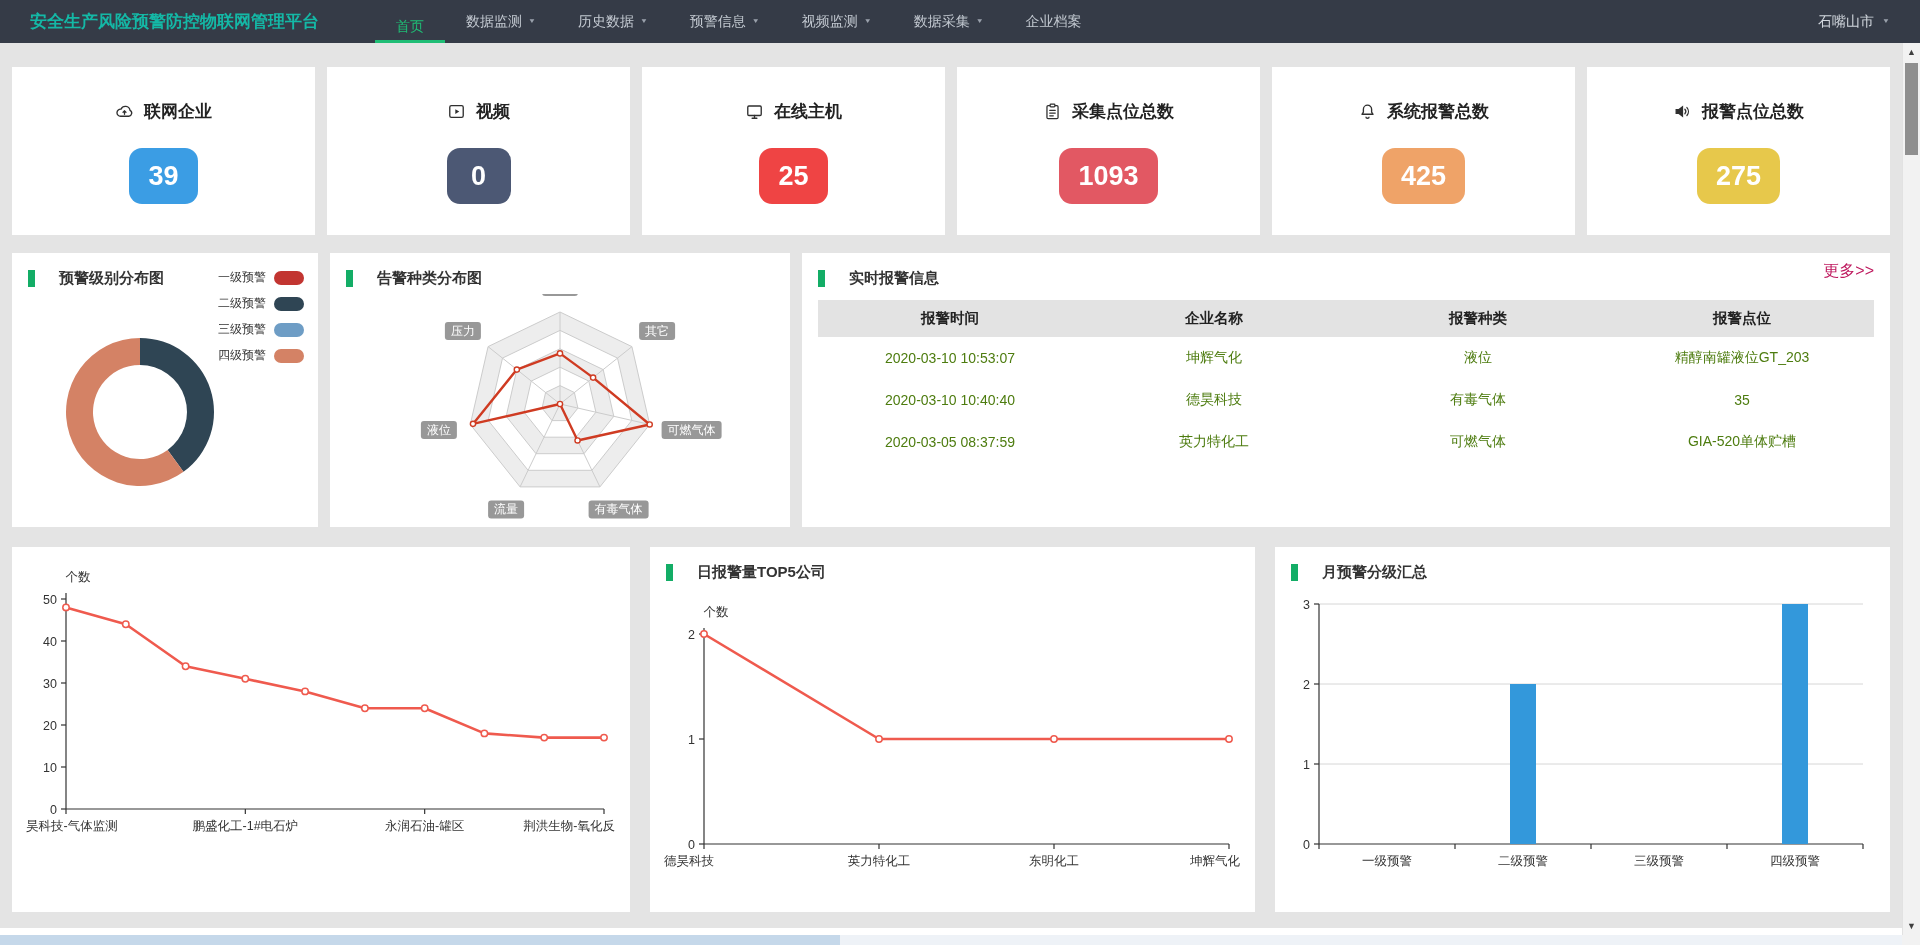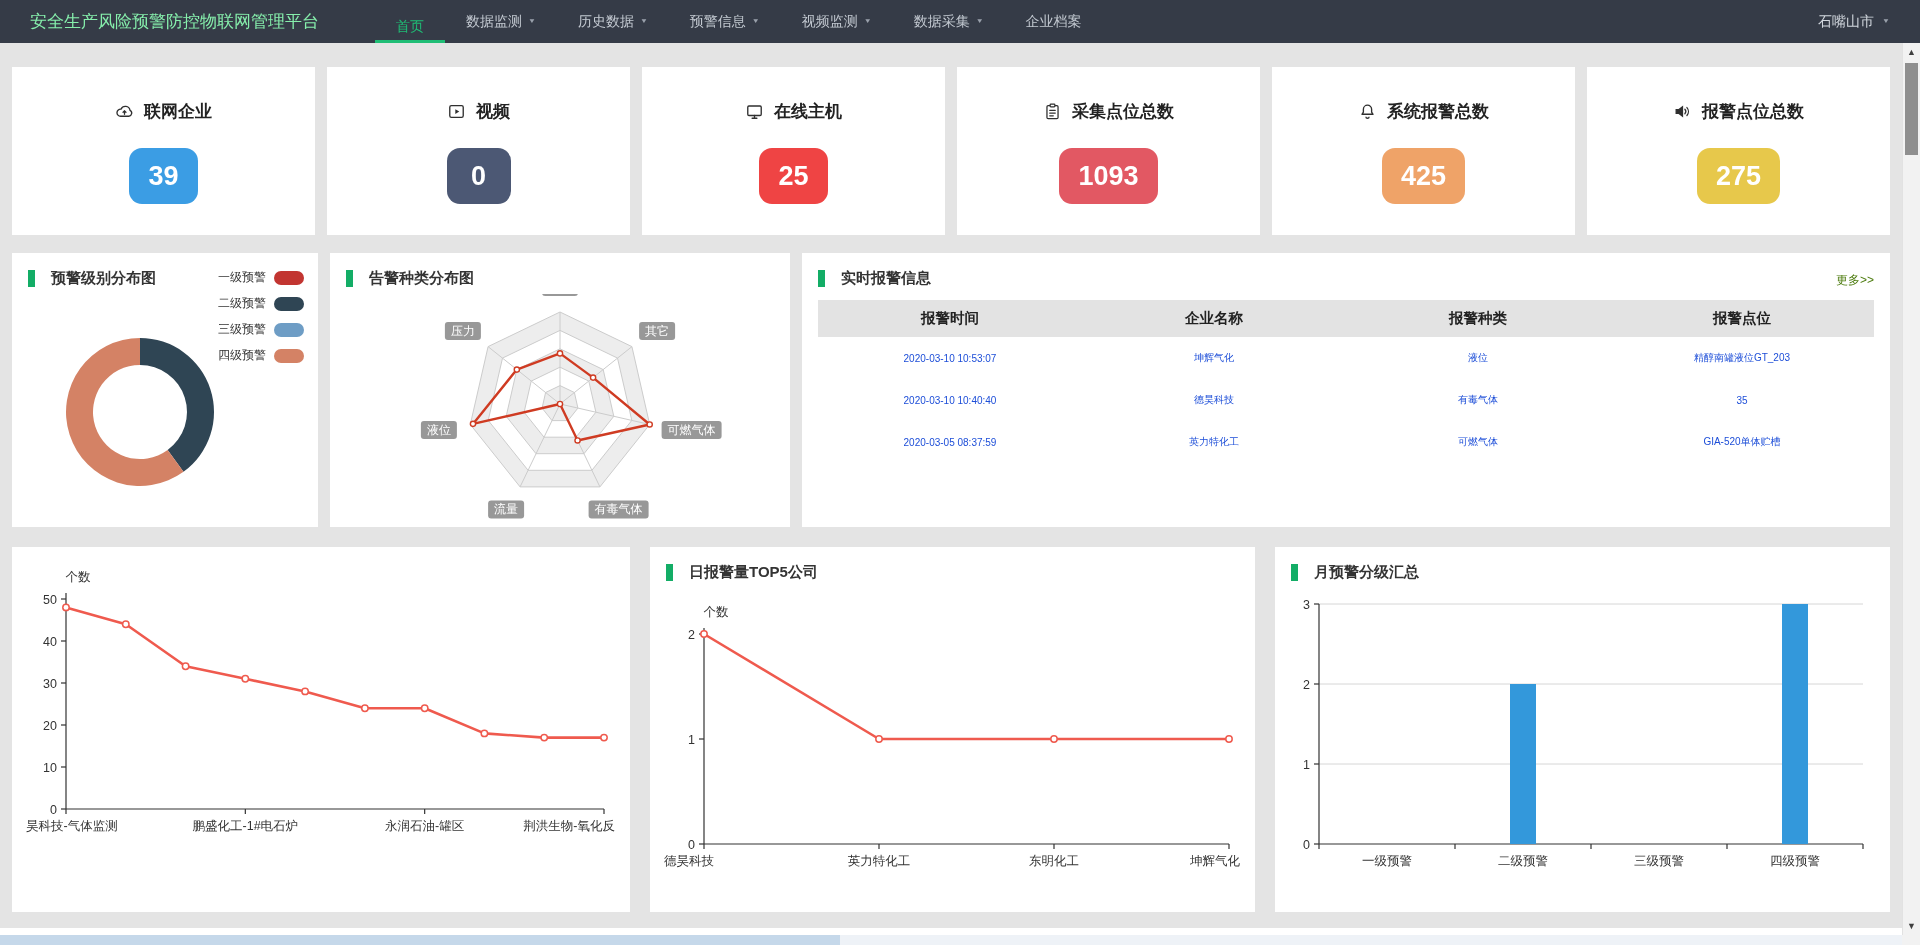--- a/index.html
+++ b/index.html
@@ -1,55 +1,55 @@
 <!DOCTYPE html>
 <html><head>
 <meta charset="utf-8">
 <style>
   html,body{margin:0;padding:0}
   body{width:1920px;height:945px;background:#fff;overflow:hidden;position:relative;
        font-family:"Liberation Sans","DejaVu Sans",sans-serif;}
   
   .navbar{position:absolute;top:0;left:0;width:1920px;height:43px;background:#353b47;
           display:flex;align-items:center;z-index:5}
-  .brand{color:#86efac;font-size:17px;font-weight:normal;margin:0 56px 0 30px;white-space:nowrap}
+  .brand{color:#14b8a6;font-size:17px;font-weight:bold;margin:0 56px 0 30px;white-space:nowrap}
   .menu{display:flex;height:43px}
   .nav-item{display:flex;align-items:center;gap:6px;padding:0 21px;color:#c3c9d1;font-size:14px;
             cursor:pointer;box-sizing:border-box;height:43px}
   .nav-item.active{color:#1fbd75;border-bottom:3px solid #1fbd75;padding-top:13px}
   .caret{font-size:8px;color:#9aa1ac;transform:scaleY(.8)}
   .region{margin-left:auto;margin-right:30px;color:#d3d8df;font-size:14px;display:flex;
           align-items:center;gap:8px;cursor:pointer}
   
   .content{position:absolute;top:43px;left:0;width:1902px;height:885px;background:#e4e4e4;
            box-sizing:border-box;padding:24px 12px 0}
   .panel{background:#fff;position:relative;box-sizing:border-box}
-  .ptitle{display:flex;align-items:center;gap:16px;padding:16px 16px 0;font-size:15px;
+  .ptitle{display:flex;align-items:center;gap:24px;padding:16px 16px 0;font-size:15px;
           font-weight:bold;color:#333;white-space:nowrap}
   .tmark{width:7px;height:17px;background:#13ad66;display:inline-block;flex:none}
   
   .stats{display:flex;gap:12px;height:168px}
   .card{flex:1;background:#fff;display:flex;flex-direction:column;align-items:center;padding-top:33px}
   .chead{display:flex;align-items:center;gap:10px;font-size:17px;font-weight:bold;color:#222}
   .cicon svg{display:block}
   .badge{margin-top:25px;height:56px;border-radius:13px;color:#fff;font-weight:bold;font-size:27px;
          display:flex;align-items:center;justify-content:center;padding:0 19px;min-width:26px}
   
   .row2{margin-top:18px;display:flex;gap:12px;height:274px}
   .p-pie{width:306px;flex:none}
   .p-radar{width:460px;flex:none}
   .p-table{flex:1}
   .legend{position:absolute;top:16px;right:14px;display:flex;flex-direction:column;gap:9px}
   .litem{display:flex;align-items:center;justify-content:flex-end;gap:8px;font-size:12px;color:#333}
   .lchip{width:30px;height:14px;border-radius:7px;flex:none}
-  .more{position:absolute;top:19px;right:16px;font-size:12px;color:#4d7c0f;cursor:pointer}
+  .more{position:absolute;top:8px;right:16px;font-size:16px;color:#be185d;cursor:pointer}
   table{width:calc(100% - 32px);margin:12px 16px 0;border-collapse:collapse;text-align:center;table-layout:fixed}
   thead tr{background:#e3e3e3;height:37px}
   th{font-size:14.5px;color:#222;font-weight:bold}
-  td{height:40px;font-size:10px;color:#1d4ed8}
+  td{height:40px;font-size:14px;color:#4d7c0f}
   
   .row3{margin-top:20px;display:flex;gap:20px;height:365px}
   .p-line1{width:618px;flex:none}
   .p-line2{width:605px;flex:none}
   .p-bar{flex:1}
   svg.chart{display:block;margin:6px auto 0}
   
   .vscroll{position:absolute;top:43px;right:0;width:18px;height:892px;background:#f2f2f2;
            border-left:1px solid #e2e2e2;box-sizing:border-box;z-index:6}
   .varrow{position:absolute;left:0;width:17px;text-align:center;font-size:9px;color:#404040;cursor:pointer}

